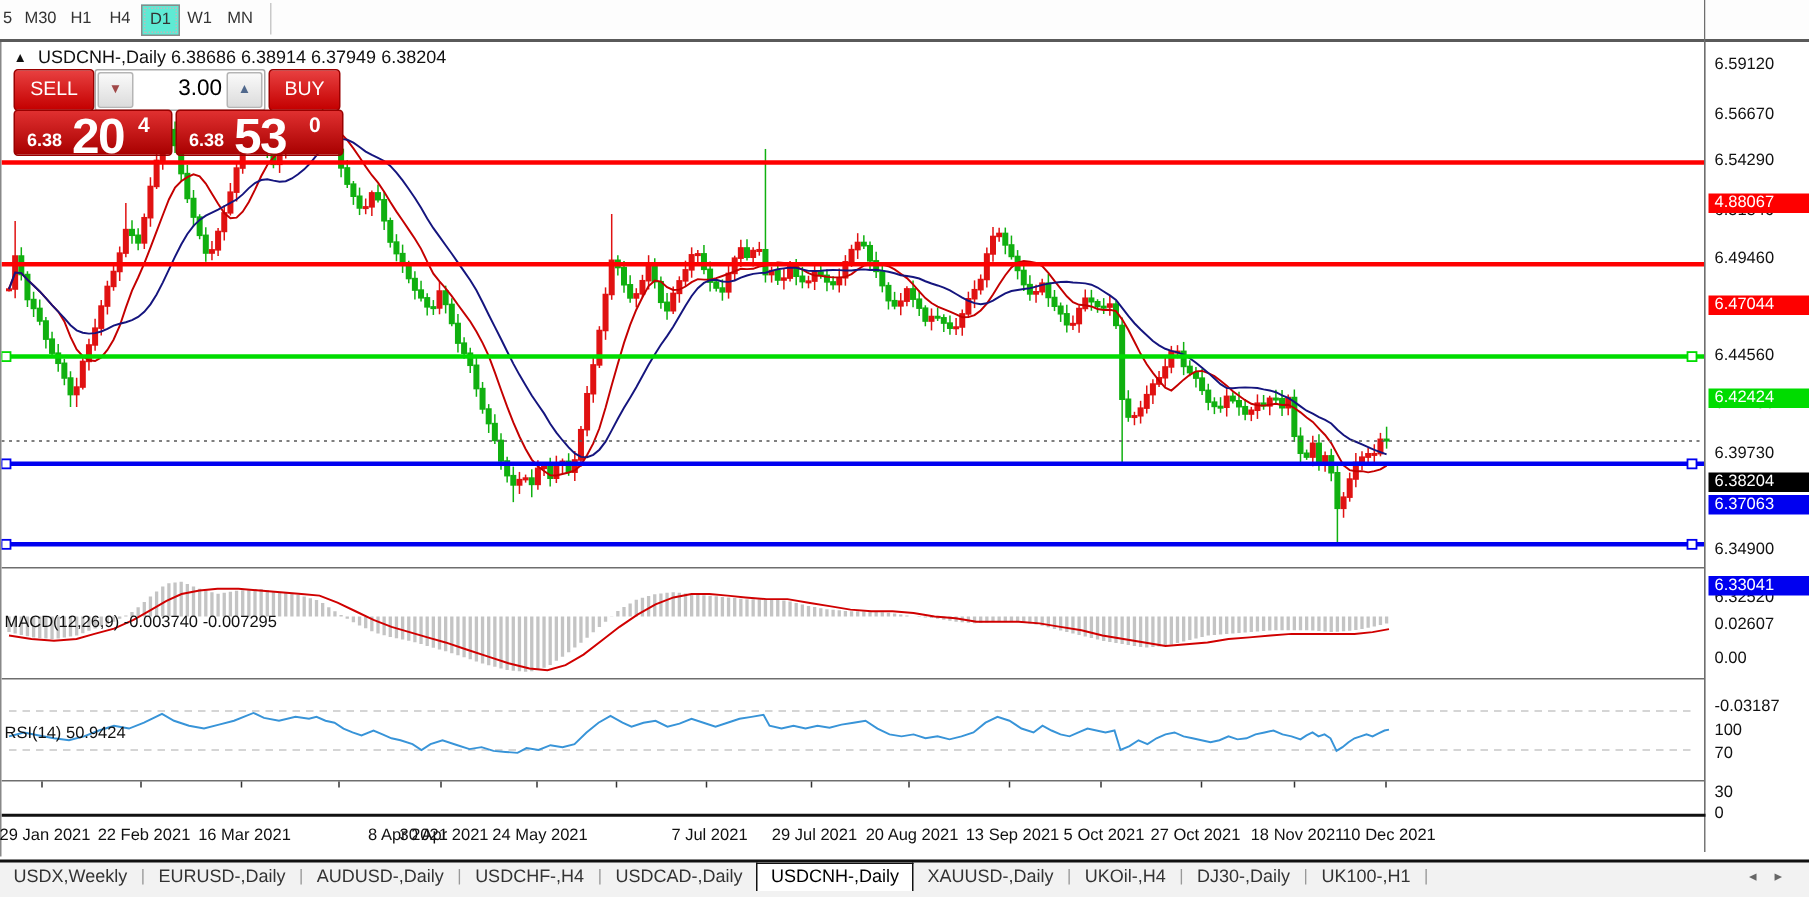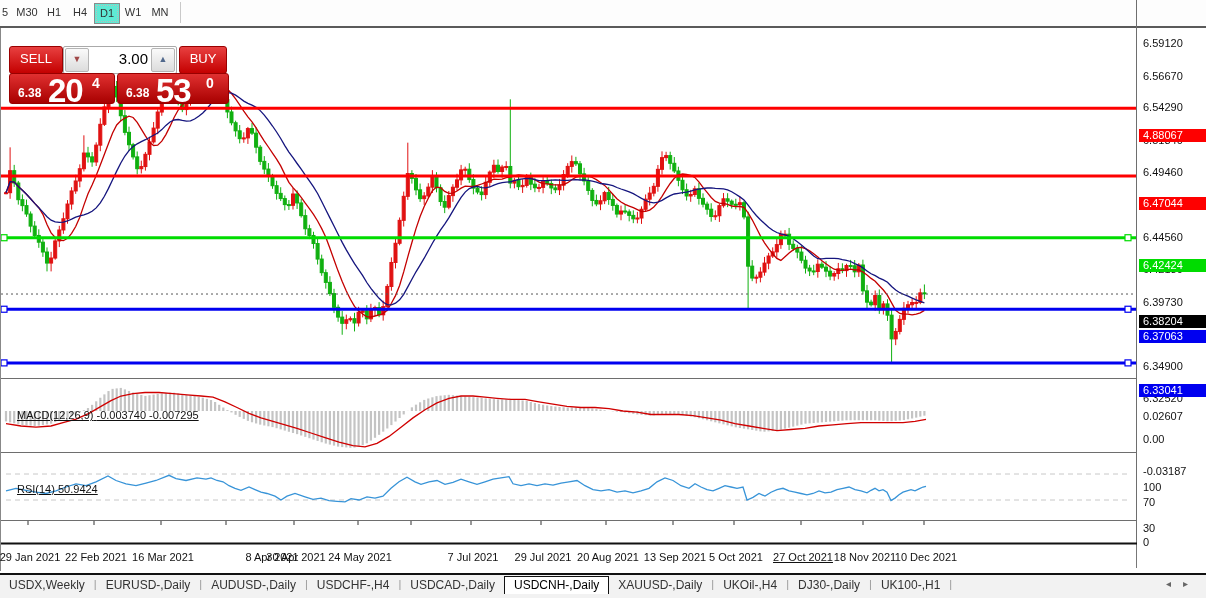--- a/index.html
+++ b/index.html
@@ -26,21 +26,21 @@
   .sp-dn{left:1px;color:#a04848;} .sp-up{right:1px;color:#50688c;}
   .sp-val{position:absolute;left:26px;top:2px;width:58px;height:20px;font-size:15px;color:#000;text-align:right;line-height:20px;}
   .tp-price{position:absolute;top:27px;height:29px;background:linear-gradient(#e03030,#a80000);border:1px solid #900;
      border-radius:3px;color:#fff;overflow:hidden;}
   .tp-price.sell{left:0;width:104px;} .tp-price.buy{left:108px;width:110px;}
   .tp-small{position:absolute;bottom:3px;left:8px;font-size:12px;font-weight:bold;}
   .tp-large{position:absolute;bottom:-7px;left:38px;font-size:33px;font-weight:bold;letter-spacing:-1px;}
   .tp-sup{position:absolute;top:1px;font-size:14px;font-weight:bold;}
   .tp-price.sell .tp-sup{left:82px;} .tp-price.buy .tp-sup{left:88px;}
   
-  .ind-label{position:absolute;left:16px;font-size:11px;color:#111;z-index:20;text-decoration:underline;}
+  .ind-label{position:absolute;left:2px;font-size:11px;color:#111;z-index:20;}
   
   #axis{position:absolute;left:1136px;top:28px;width:70px;height:540px;background:#fff;border-left:1px solid #777;}
   .tick-label{position:absolute;left:6px;font-size:11px;color:#111;}
   .badge{position:absolute;left:2px;width:64px;height:13px;font-size:11px;color:#fff;line-height:13px;padding-left:4px;}
   
   #tabbar{position:absolute;left:0;top:573px;width:1206px;height:21px;background:#f2f2f2;border-top:2px solid #111;}
   .tab{display:inline-block;padding:2px 9px 0 9px;font-size:12px;color:#333;height:17px;}
   .tab.active{background:#fff;border:1px solid #111;border-bottom:1px solid #fff;margin-top:0;padding-top:1px;color:#000;}
   .tab-sep{display:inline-block;color:#999;font-size:11px;position:relative;top:-1px;}
   #tab-arrows{position:absolute;right:6px;top:3px;font-size:10px;color:#666;letter-spacing:12px;}
@@ -1239,20 +1239,26 @@
         <line x1="470" y1="521" x2="470" y2="525" stroke="#333" stroke-width="1"></line>
         <line x1="540" y1="521" x2="540" y2="525" stroke="#333" stroke-width="1"></line>
         <line x1="605" y1="521" x2="605" y2="525" stroke="#333" stroke-width="1"></line>
         <line x1="672" y1="521" x2="672" y2="525" stroke="#333" stroke-width="1"></line>
         <line x1="733" y1="521" x2="733" y2="525" stroke="#333" stroke-width="1"></line>
         <line x1="800" y1="521" x2="800" y2="525" stroke="#333" stroke-width="1"></line>
         <line x1="862" y1="521" x2="862" y2="525" stroke="#333" stroke-width="1"></line>
         <line x1="923" y1="521" x2="923" y2="525" stroke="#333" stroke-width="1"></line>
       </svg>
 
+    <div id="chart-title">
+      <span class="tri">▲</span>
+      <span>USDCNH-,Daily</span>
+      <span> </span>
+      <span>6.38686 6.38914 6.37949 6.38204</span>
+    </div>
 
     <div id="trade-panel">
       <div class="tp-row1">
         <div class="tp-sell">SELL</div>
         <div class="tp-spin">
           <div class="sp-btn sp-dn">▼</div>
           <div class="sp-val">3.00</div>
           <div class="sp-btn sp-up">▲</div>
         </div>
         <div class="tp-buy">BUY</div>
@@ -1280,21 +1286,21 @@
       <div style="position: absolute; top: 523px; left: 126px; width: 72px; text-align: center; font-size: 11px; color: rgb(17, 17, 17);">16 Mar 2021</div>
       <div style="position: absolute; top: 523px; left: 191px; width: 72px; text-align: center; font-size: 11px; color: rgb(17, 17, 17); padding-left: 44px;">8 Apr 2021</div>
       <div style="position: absolute; top: 523px; left: 259px; width: 72px; text-align: center; font-size: 11px; color: rgb(17, 17, 17);">30 Apr 2021</div>
       <div style="position: absolute; top: 523px; left: 323px; width: 72px; text-align: center; font-size: 11px; color: rgb(17, 17, 17);">24 May 2021</div>
       <div style="position: absolute; top: 523px; left: 376px; width: 72px; text-align: center; font-size: 11px; color: rgb(17, 17, 17); margin-top: 31px;">15 Jun 2021</div>
       <div style="position: absolute; top: 523px; left: 436px; width: 72px; text-align: center; font-size: 11px; color: rgb(17, 17, 17);">7 Jul 2021</div>
       <div style="position: absolute; top: 523px; left: 506px; width: 72px; text-align: center; font-size: 11px; color: rgb(17, 17, 17);">29 Jul 2021</div>
       <div style="position: absolute; top: 523px; left: 571px; width: 72px; text-align: center; font-size: 11px; color: rgb(17, 17, 17);">20 Aug 2021</div>
       <div style="position: absolute; top: 523px; left: 638px; width: 72px; text-align: center; font-size: 11px; color: rgb(17, 17, 17);">13 Sep 2021</div>
       <div style="position: absolute; top: 523px; left: 699px; width: 72px; text-align: center; font-size: 11px; color: rgb(17, 17, 17);">5 Oct 2021</div>
-      <div style="position: absolute; top: 523px; left: 766px; width: 72px; text-align: center; font-size: 11px; color: rgb(17, 17, 17); text-decoration: underline;">27 Oct 2021</div>
+      <div style="position: absolute; top: 523px; left: 766px; width: 72px; font-size: 11px; color: rgb(17, 17, 17);">27 Oct 2021</div>
       <div style="position: absolute; top: 523px; left: 828px; width: 72px; text-align: center; font-size: 11px; color: rgb(17, 17, 17);">18 Nov 2021</div>
       <div style="position: absolute; top: 523px; left: 889px; width: 72px; text-align: center; font-size: 11px; color: rgb(17, 17, 17);">10 Dec 2021</div>
     </div>
 
   <div id="axis">
       <div class="tick-label" style="top:9px">6.59120</div>
       <div class="tick-label" style="top:42px">6.56670</div>
       <div class="tick-label" style="top:73px">6.54290</div>
       <div class="tick-label" style="top:106px">6.51840</div>
       <div class="tick-label" style="top:138px">6.49460</div>

